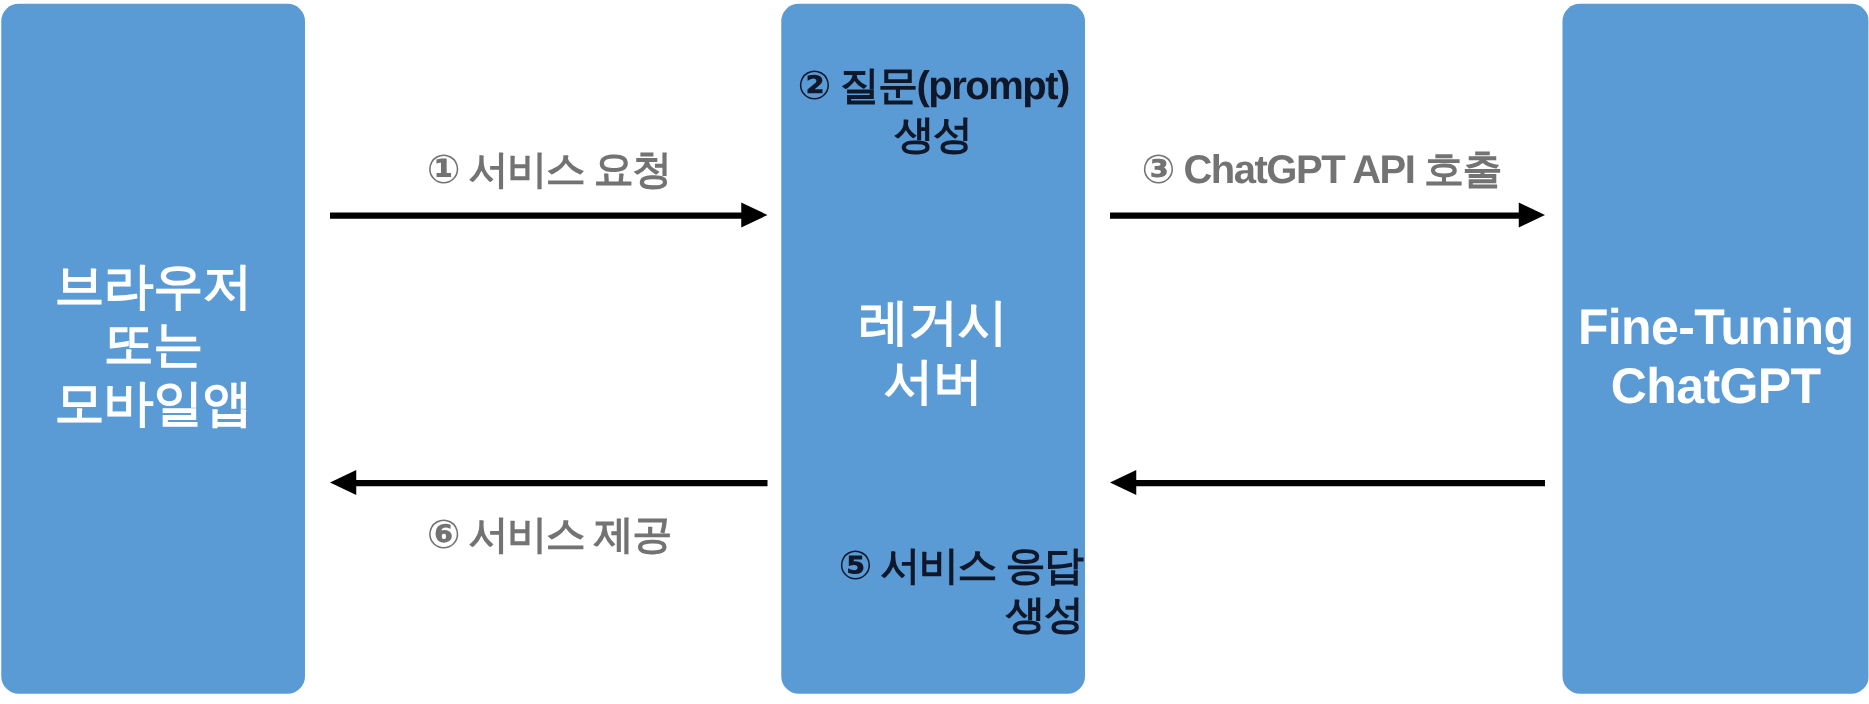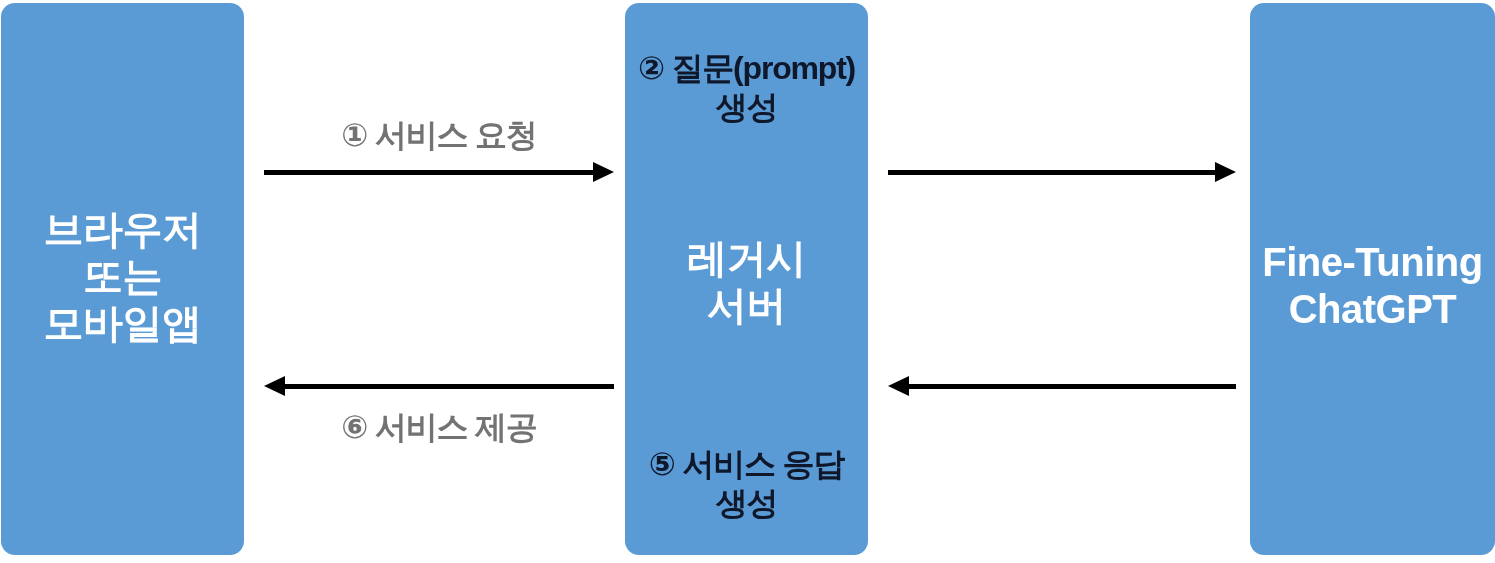--- a/index.html
+++ b/index.html
@@ -77,21 +77,22 @@
     font-size: 32px;
     font-weight: 700;
     line-height: 1.22;
     letter-spacing: -1.2px;
     white-space: pre-line;
   }
   .step-prompt {
     top: 46px;
   }
   .step-response {
-    top: 442px;
+    top: 430px;
+    text-align: right;
   }
 
   
   .arrow {
     position: absolute;
     height: 5px;
   }
   .arrow .shaft {
     position: absolute;
     top: 0;
@@ -203,20 +204,21 @@
   <div class="arrow to-right arrow-service-request">
     <div class="shaft"></div>
     <div class="head"></div>
   </div>
   <div class="arrow-label label-service-request">① 서비스 요청</div>
 
   <div class="arrow to-right arrow-api-call">
     <div class="shaft"></div>
     <div class="head"></div>
   </div>
+  <div class="arrow-label label-api-call">③ ChatGPT API 호출</div>
 
   <div class="arrow to-left arrow-api-response">
     <div class="shaft"></div>
     <div class="head"></div>
   </div>
 
   <div class="arrow to-left arrow-service-provide">
     <div class="shaft"></div>
     <div class="head"></div>
   </div>

